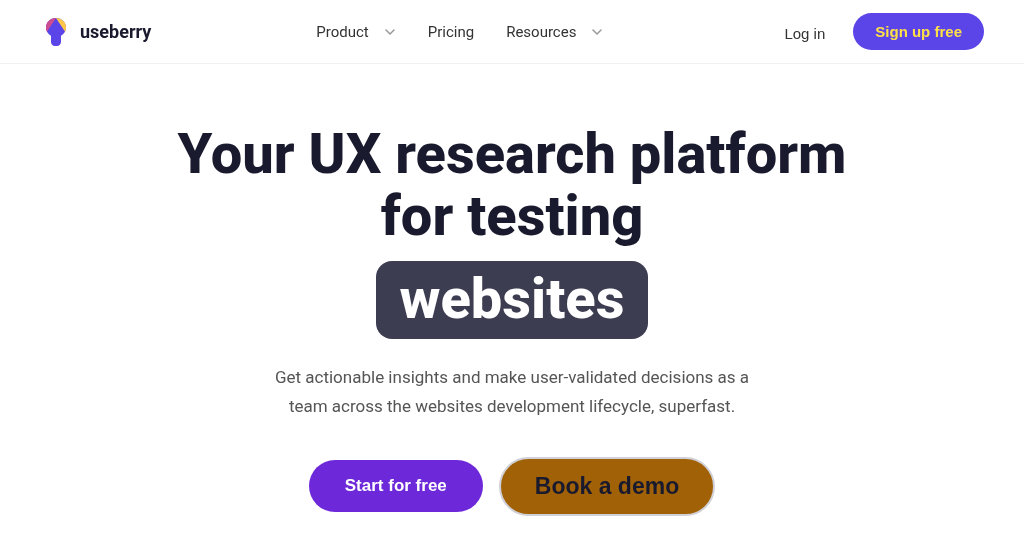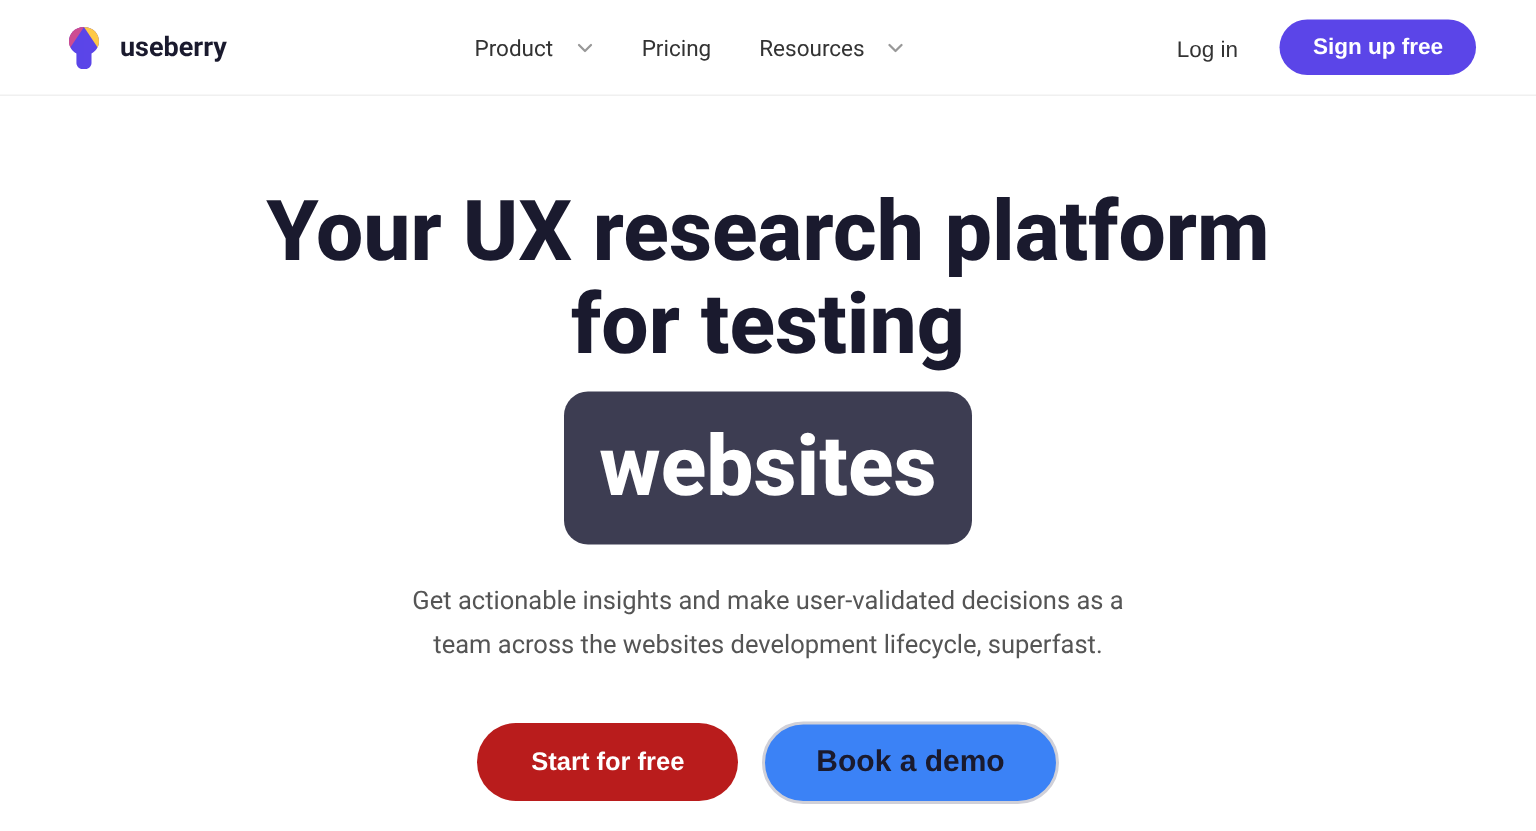--- a/index.html
+++ b/index.html
@@ -83,21 +83,21 @@
       background: none;
       border: none;
       cursor: pointer;
       border-radius: 6px;
     }
 
     .btn-signup {
       padding: 10px 22px;
       font-size: 15px;
       font-weight: 600;
-      color: #ffffff;
+      color: #fde047;
       background: #5b45e8;
       border: none;
       border-radius: 50px;
       cursor: pointer;
     }
 
     
     .hero {
       display: flex;
       flex-direction: column;
@@ -121,21 +121,21 @@
       align-items: center;
       justify-content: center;
       gap: 14px;
       white-space: nowrap;
       flex-direction: column;
     }
 
     .highlighted-word {
       background: #3d3d52;
       color: #ffffff;
-      padding: 20px 24px;
+      padding: 8px 24px;
       border-radius: 16px;
       font-size: 56px;
       font-weight: 800;
       display: inline-block;
     }
 
     .hero-subtitle {
       font-size: 17px;
       color: #555;
       line-height: 1.7;
@@ -147,32 +147,32 @@
       display: flex;
       align-items: center;
       gap: 16px;
     }
 
     .btn-start {
       padding: 16px 36px;
       font-size: 17px;
       font-weight: 700;
       color: #ffffff;
-      background: #b91c1c;
+      background: #6d28d9;
       border: none;
       border-radius: 50px;
       cursor: pointer;
     }
 
     .btn-demo {
       padding: 14px 34px;
-      font-size: 20px;
+      font-size: 23px;
       font-weight: 600;
       color: #1a1a2e;
-      background: #3b82f6;
+      background: #a16207;
       border: 2px solid #d0d0d8;
       border-radius: 50px;
       cursor: pointer;
     }
   </style>
 </head>
 <body>
 
 <nav>
   <a class="logo-area" href="#">

